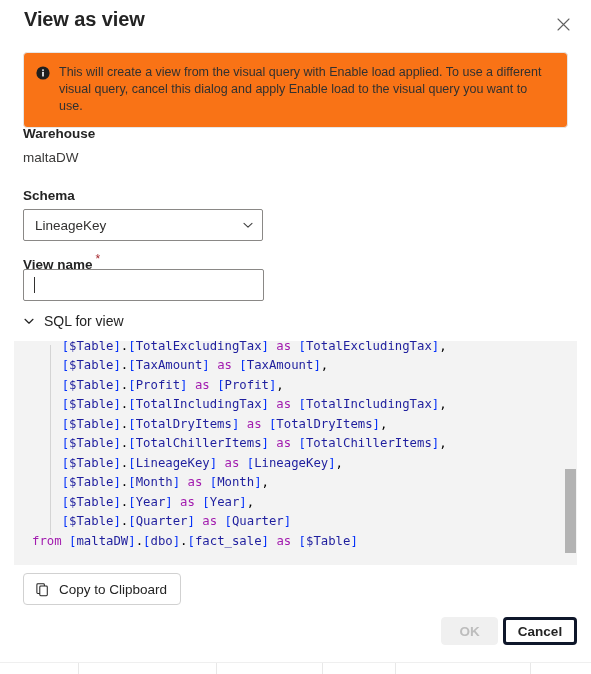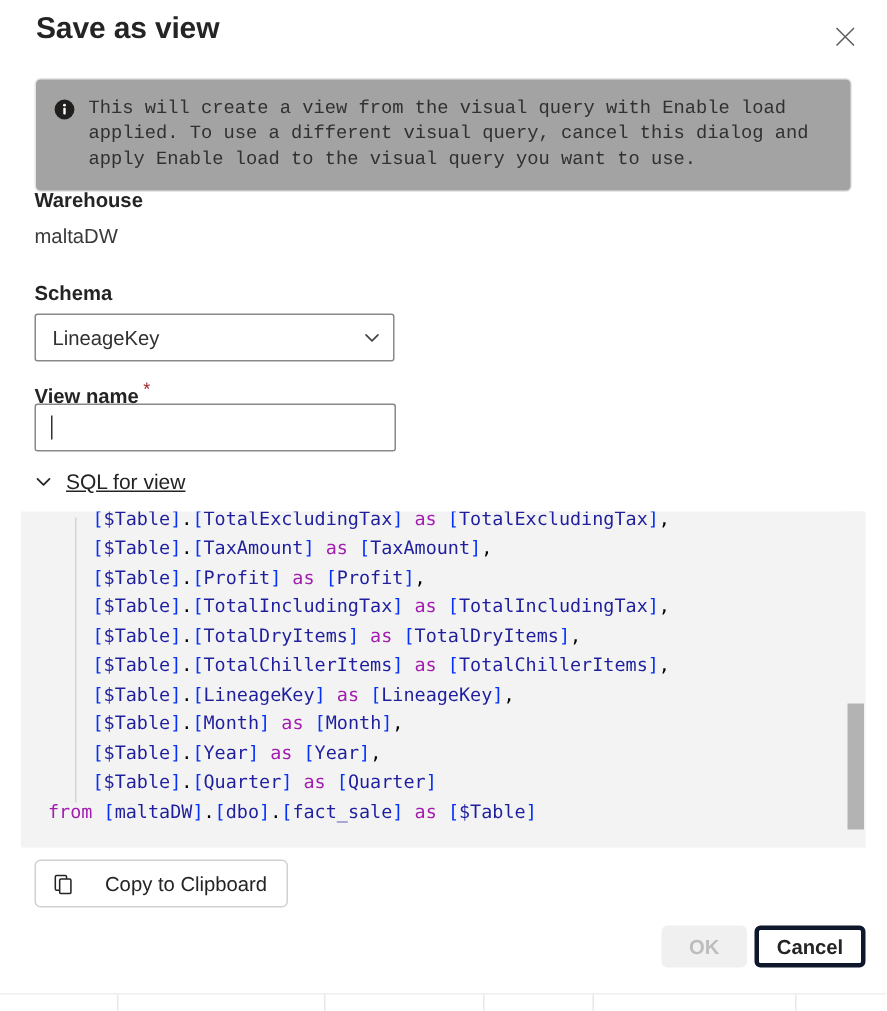--- a/index.html
+++ b/index.html
@@ -41,27 +41,26 @@
     padding: 0;
   }
   .close-btn svg { display: block; }
 
   
   .msgbar {
     position: absolute;
     left: 23px; top: 52px;
     width: 545px;
     min-height: 58px;
-    background: #a3a3a3;
+    background: #f97316;
     border: 1px solid #e6e6e6;
     border-radius: 4px;
     padding: 11px 12px 12px 12px;
     display: flex;
     gap: 9px;
-    font-family: Liberation Mono, monospace;
   }
   .msgbar-icon {
     flex: 0 0 auto;
     width: 14px; height: 14px;
     margin-top: 2px;
   }
   .msgbar-icon svg { display: block; }
   .msgbar-text {
     font-size: 12.5px;
     line-height: 17px;
@@ -145,21 +144,20 @@
     display: flex; align-items: center; gap: 9px;
     cursor: pointer;
     background: none; border: none; padding: 0;
     font-family: inherit;
   }
   .sql-toggle-chev { display: flex; color: #242424; }
   .sql-toggle-label {
     font-size: 14px;
     font-weight: 400;
     color: #242424;
-    text-decoration: underline;
   }
 
   .code-wrap {
     position: absolute;
     left: 14px; top: 341px;
     width: 563px; height: 224px;
     background: #f3f3f3;
     overflow: hidden;
   }
   .code-inner {
@@ -207,21 +205,21 @@
     border-radius: 0;
   }
 
   
   .copy-btn {
     position: absolute;
     left: 23px; top: 573px;
     height: 32px;
     display: inline-flex;
     align-items: center;
-    gap: 20px;
+    gap: 9px;
     padding: 0 13px 0 11px;
     background: #ffffff;
     border: 1px solid #d1d1d1;
     border-radius: 4px;
     font-size: 13.5px;
     color: #242424;
     cursor: pointer;
     font-family: inherit;
   }
   .copy-icon { display: flex; color: #242424; }
@@ -266,21 +264,21 @@
     top: 0; width: 1px; height: 12px;
     background: #e8e8e8;
   }
 </style>
 </head>
 <body>
 
 <div id="dialog">
 
   <div class="dlg-header">
-    <div class="dlg-title">Save as view</div>
+    <div class="dlg-title">View as view</div>
     <button class="close-btn" aria-label="Close">
       <span>
         <svg width="13" height="13" viewBox="0 0 13 13" fill="none" xmlns="http://www.w3.org/2000/svg">
           <path d="M1 1 L12 12 M12 1 L1 12" stroke="#616161" stroke-width="1.1" stroke-linecap="round"></path>
         </svg>
       </span>
     </button>
   </div>
 
   <div class="msgbar">

